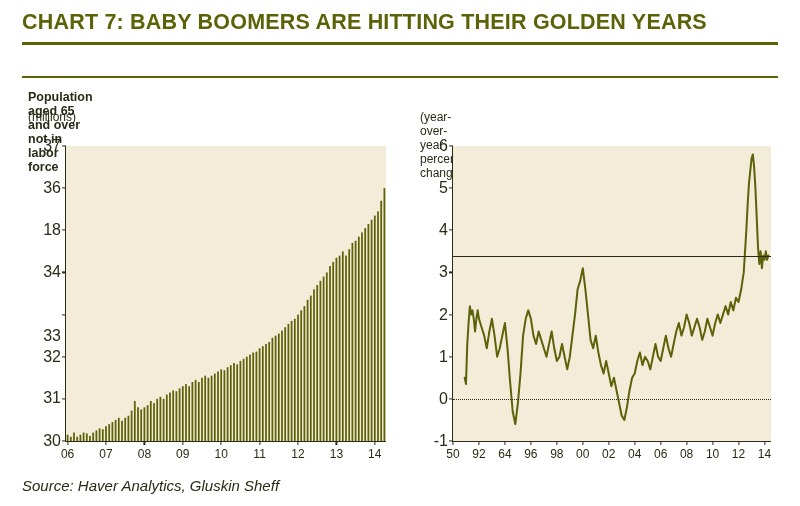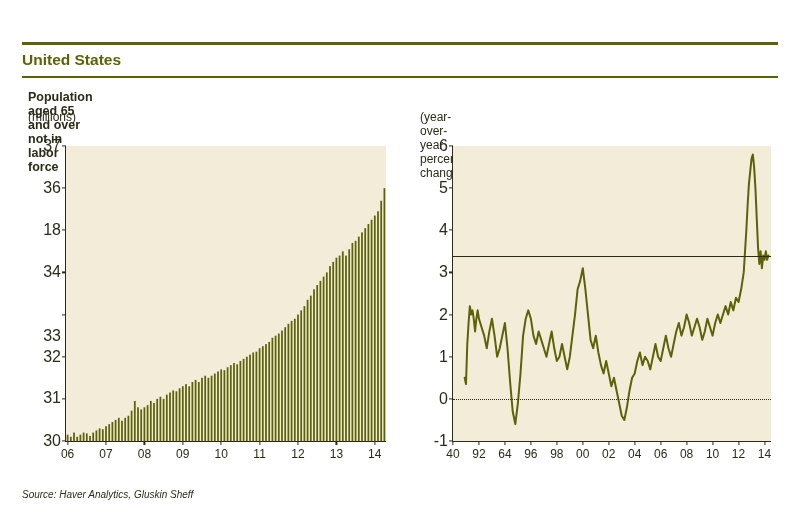--- a/index.html
+++ b/index.html
@@ -131,33 +131,32 @@
     position: absolute;
     left: 0; top: 0;
     overflow: visible;
   }
 
   
   .source {
     position: absolute;
     left: 22px;
     top: 477px;
-    font-size: 10px;
+    font-size: 15px;
     font-style: italic;
     color: #2b2b18;
-    margin-top: 12px;
   }
 </style>
 </head>
 <body>
 
 <div class="page">
 
+  <div class="title">CHART 7: BABY BOOMERS ARE HITTING THEIR GOLDEN YEARS</div>
   <div class="rule-top"></div>
-  <div class="country">United States</div>
   <div class="rule-second"></div>
 
   <div class="panel">
     <div class="subtitle" style="left:28px; top:90px;">Population aged 65 and over not in labor force</div>
     <div class="units" style="left:28px; top:110px;">(millions)</div>
     <div class="plot" id="left-plot" style="left:65px; top:146px; width:320px; height:295px;">
       <svg class="series" id="left-bars" width="320" height="295">
           <rect x="0.72" y="288.68" width="1.76" height="6.32" fill="#5c6208"></rect>
           <rect x="3.92" y="290.79" width="1.76" height="4.21" fill="#5c6208"></rect>
           <rect x="7.12" y="286.57" width="1.76" height="8.43" fill="#5c6208"></rect>
@@ -311,21 +310,21 @@
         <div class="ytick" style="top: 168.571px;">2</div>
         <div class="ytickmark" style="top: 168.571px;"></div>
         <div class="ytick" style="top: 126.429px;">3</div>
         <div class="ytickmark" style="top: 126.429px;"></div>
         <div class="ytick" style="top: 84.2857px;">4</div>
         <div class="ytickmark" style="top: 84.2857px;"></div>
         <div class="ytick" style="top: 42.1429px;">5</div>
         <div class="ytickmark" style="top: 42.1429px;"></div>
         <div class="ytick" style="top: 0px;">6</div>
         <div class="ytickmark" style="top: 0px;"></div>
-        <div class="xtick" style="left: 0px;">40</div>
+        <div class="xtick" style="left: 0px;">50</div>
         <div class="xtickmark" style="left: 0px;"></div>
         <div class="xtick" style="left: 25.9592px;">92</div>
         <div class="xtickmark" style="left: 25.9592px;"></div>
         <div class="xtick" style="left: 51.9184px;">64</div>
         <div class="xtickmark" style="left: 51.9184px;"></div>
         <div class="xtick" style="left: 77.8776px;">96</div>
         <div class="xtickmark" style="left: 77.8776px;"></div>
         <div class="xtick" style="left: 103.837px;">98</div>
         <div class="xtickmark" style="left: 103.837px;"></div>
         <div class="xtick" style="left: 129.796px;">00</div>

